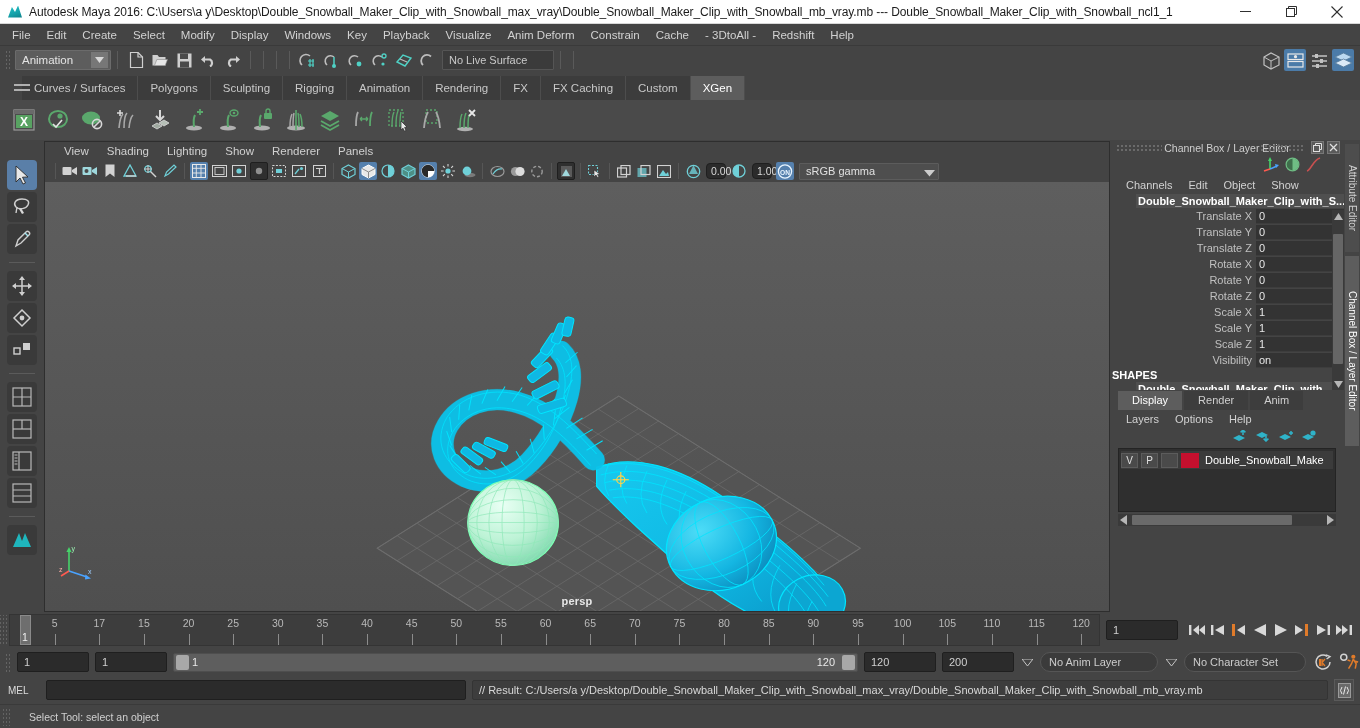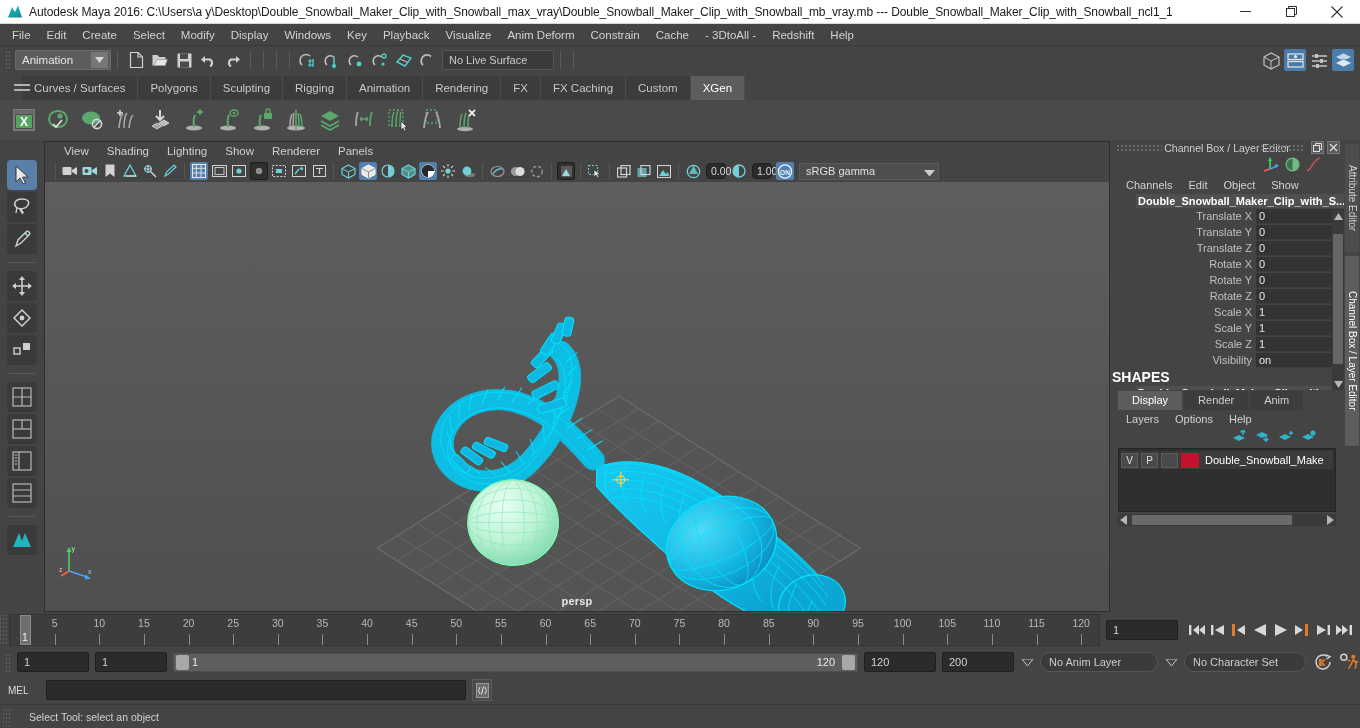--- a/index.html
+++ b/index.html
@@ -118,21 +118,21 @@
   .rp-title .dots2 { left: auto; right: 40px; width: 44px;}
   .rp-title .wb { position:absolute; top:1px; width:13px; height:13px; background:#5a5a5a; border:1px solid #777; display:flex;align-items:center;justify-content:center; font-size:8px; color:#e0e0e0;}
   .cb-icons { height:20px; display:flex; align-items:center; justify-content:flex-end; gap:6px; padding-right:22px; flex:0 0 20px;}
   .cb-menu { height:18px; display:flex; align-items:center; gap:0; padding-left:8px; flex:0 0 18px;}
   .cb-menu .cmi { font-size:11px; color:#d2d2d2; padding:0 8px;}
   .cb-body { flex: 0 0 196px; background:#444444; position:relative; overflow:hidden; font-size:11px;}
   .cb-objname { background:#4f4f4f; color:#ffffff; font-weight:bold; font-size:11px; padding:1px 0 1px 2px; white-space:nowrap; overflow:hidden;margin-left:26px; }
   .cb-row { display:flex; height:16px; align-items:center; }
   .cb-row .lbl { flex:1 1 auto; text-align:right; color:#c0c0c0; font-size:11px; padding-right:4px; white-space:nowrap;}
   .cb-row .val { width:88px; flex:0 0 88px; background:#333333; color:#e6e6e6; font-size:11px; padding-left:3px; height:15px; line-height:15px; border-bottom:1px solid #3d3d3d;}
-  .cb-section { background:#444; color:#fff; font-weight:bold; font-size:14px; padding:1px 0 1px 2px;}
+  .cb-section { background:#444; color:#fff; font-weight:bold; font-size:11px; padding:1px 0 1px 2px;}
   .cb-scroll { position:absolute; right:0; top:16px; width:12px; bottom:0; background:#3a3a3a; }
   .cb-scroll .thumb { position:absolute; left:1px; right:1px; top:24px; height:130px; background:#666; border-radius:1px;}
   .cb-scroll .ar { position:absolute; left:0; right:0; height:12px; display:flex; align-items:center; justify-content:center;}
 
   .layer-tabs { height:20px; display:flex; align-items:flex-end; padding-left:8px; flex:0 0 20px; gap:2px;}
   .layer-tab { font-size:11px; color:#cfcfcf; padding:3px 14px; height:19px; background:#3d3d3d; line-height:13px;}
   .layer-tab.active { background:#5d5d5d; color:#fff; }
   .layer-menu { height:18px; display:flex; align-items:center; padding-left:8px; flex:0 0 18px;}
   .layer-menu .lmi { font-size:11px; color:#d2d2d2; padding:0 8px;}
   .layer-icons { height:18px; display:flex; align-items:center; justify-content:flex-end; gap:9px; padding-right:28px; flex:0 0 18px;}
@@ -1138,21 +1138,21 @@
   </div>
 
   <div class="timeline-row">
     <div class="tl-grip"></div>
     <div class="tl-track" id="tl-track">
       <div class="tl-cursor"></div>
       <div class="tl-cursor-num">1</div>
     <div class="tl-tick" style="left: 44.6311px;"></div>
         <div class="tl-num" style="left: 44.6311px;">5</div>
         <div class="tl-tick" style="left: 89.2623px;"></div>
-        <div class="tl-num" style="left: 89.2623px;">10</div>
+        <div class="tl-num" style="left: 89.2623px;">17</div>
         <div class="tl-tick" style="left: 133.893px;"></div>
         <div class="tl-num" style="left: 133.893px;">15</div>
         <div class="tl-tick" style="left: 178.525px;"></div>
         <div class="tl-num" style="left: 178.525px;">20</div>
         <div class="tl-tick" style="left: 223.156px;"></div>
         <div class="tl-num" style="left: 223.156px;">25</div>
         <div class="tl-tick" style="left: 267.787px;"></div>
         <div class="tl-num" style="left: 267.787px;">30</div>
         <div class="tl-tick" style="left: 312.418px;"></div>
         <div class="tl-num" style="left: 312.418px;">35</div>
@@ -1281,20 +1281,21 @@
           <circle cx="5" cy="4" r="3.2" fill="none" stroke="#d2d2d2" stroke-width="1.6"></circle>
           <circle cx="15" cy="3.5" r="2.2" fill="#e07b2a"></circle>
           <path d="M15 6 L13 11 L10 16 M15 6 L18 11 L17 16 M12 8 L9 7 M16 8 L20 9" stroke="#e07b2a" stroke-width="1.6" fill="none"></path>
         </svg>
     </div>
   </div>
 
   <div class="cmd-row">
     <div class="mel-lbl">MEL</div>
     <div class="mel-input"></div>
+    <div class="mel-result">// Result: C:/Users/a y/Desktop/Double_Snowball_Maker_Clip_with_Snowball_max_vray/Double_Snowball_Maker_Clip_with_Snowball_mb_vray.mb</div>
     <div class="mel-btn">
       <svg width="13" height="15" viewBox="0 0 13 15">
           <rect x="0.5" y="0.5" width="12" height="14" fill="#6a6a6a" stroke="#9a9a9a" stroke-width="1"></rect>
           <path d="M4 4 L2.5 7.5 L4 11 M9 4 L10.5 7.5 L9 11 M7.5 3.5 L5.5 11.5" fill="none" stroke="#e8e8e8" stroke-width="1"></path>
         </svg>
     </div>
   </div>
 
   <div class="statusbar">
     <div class="sb-grip"></div>

